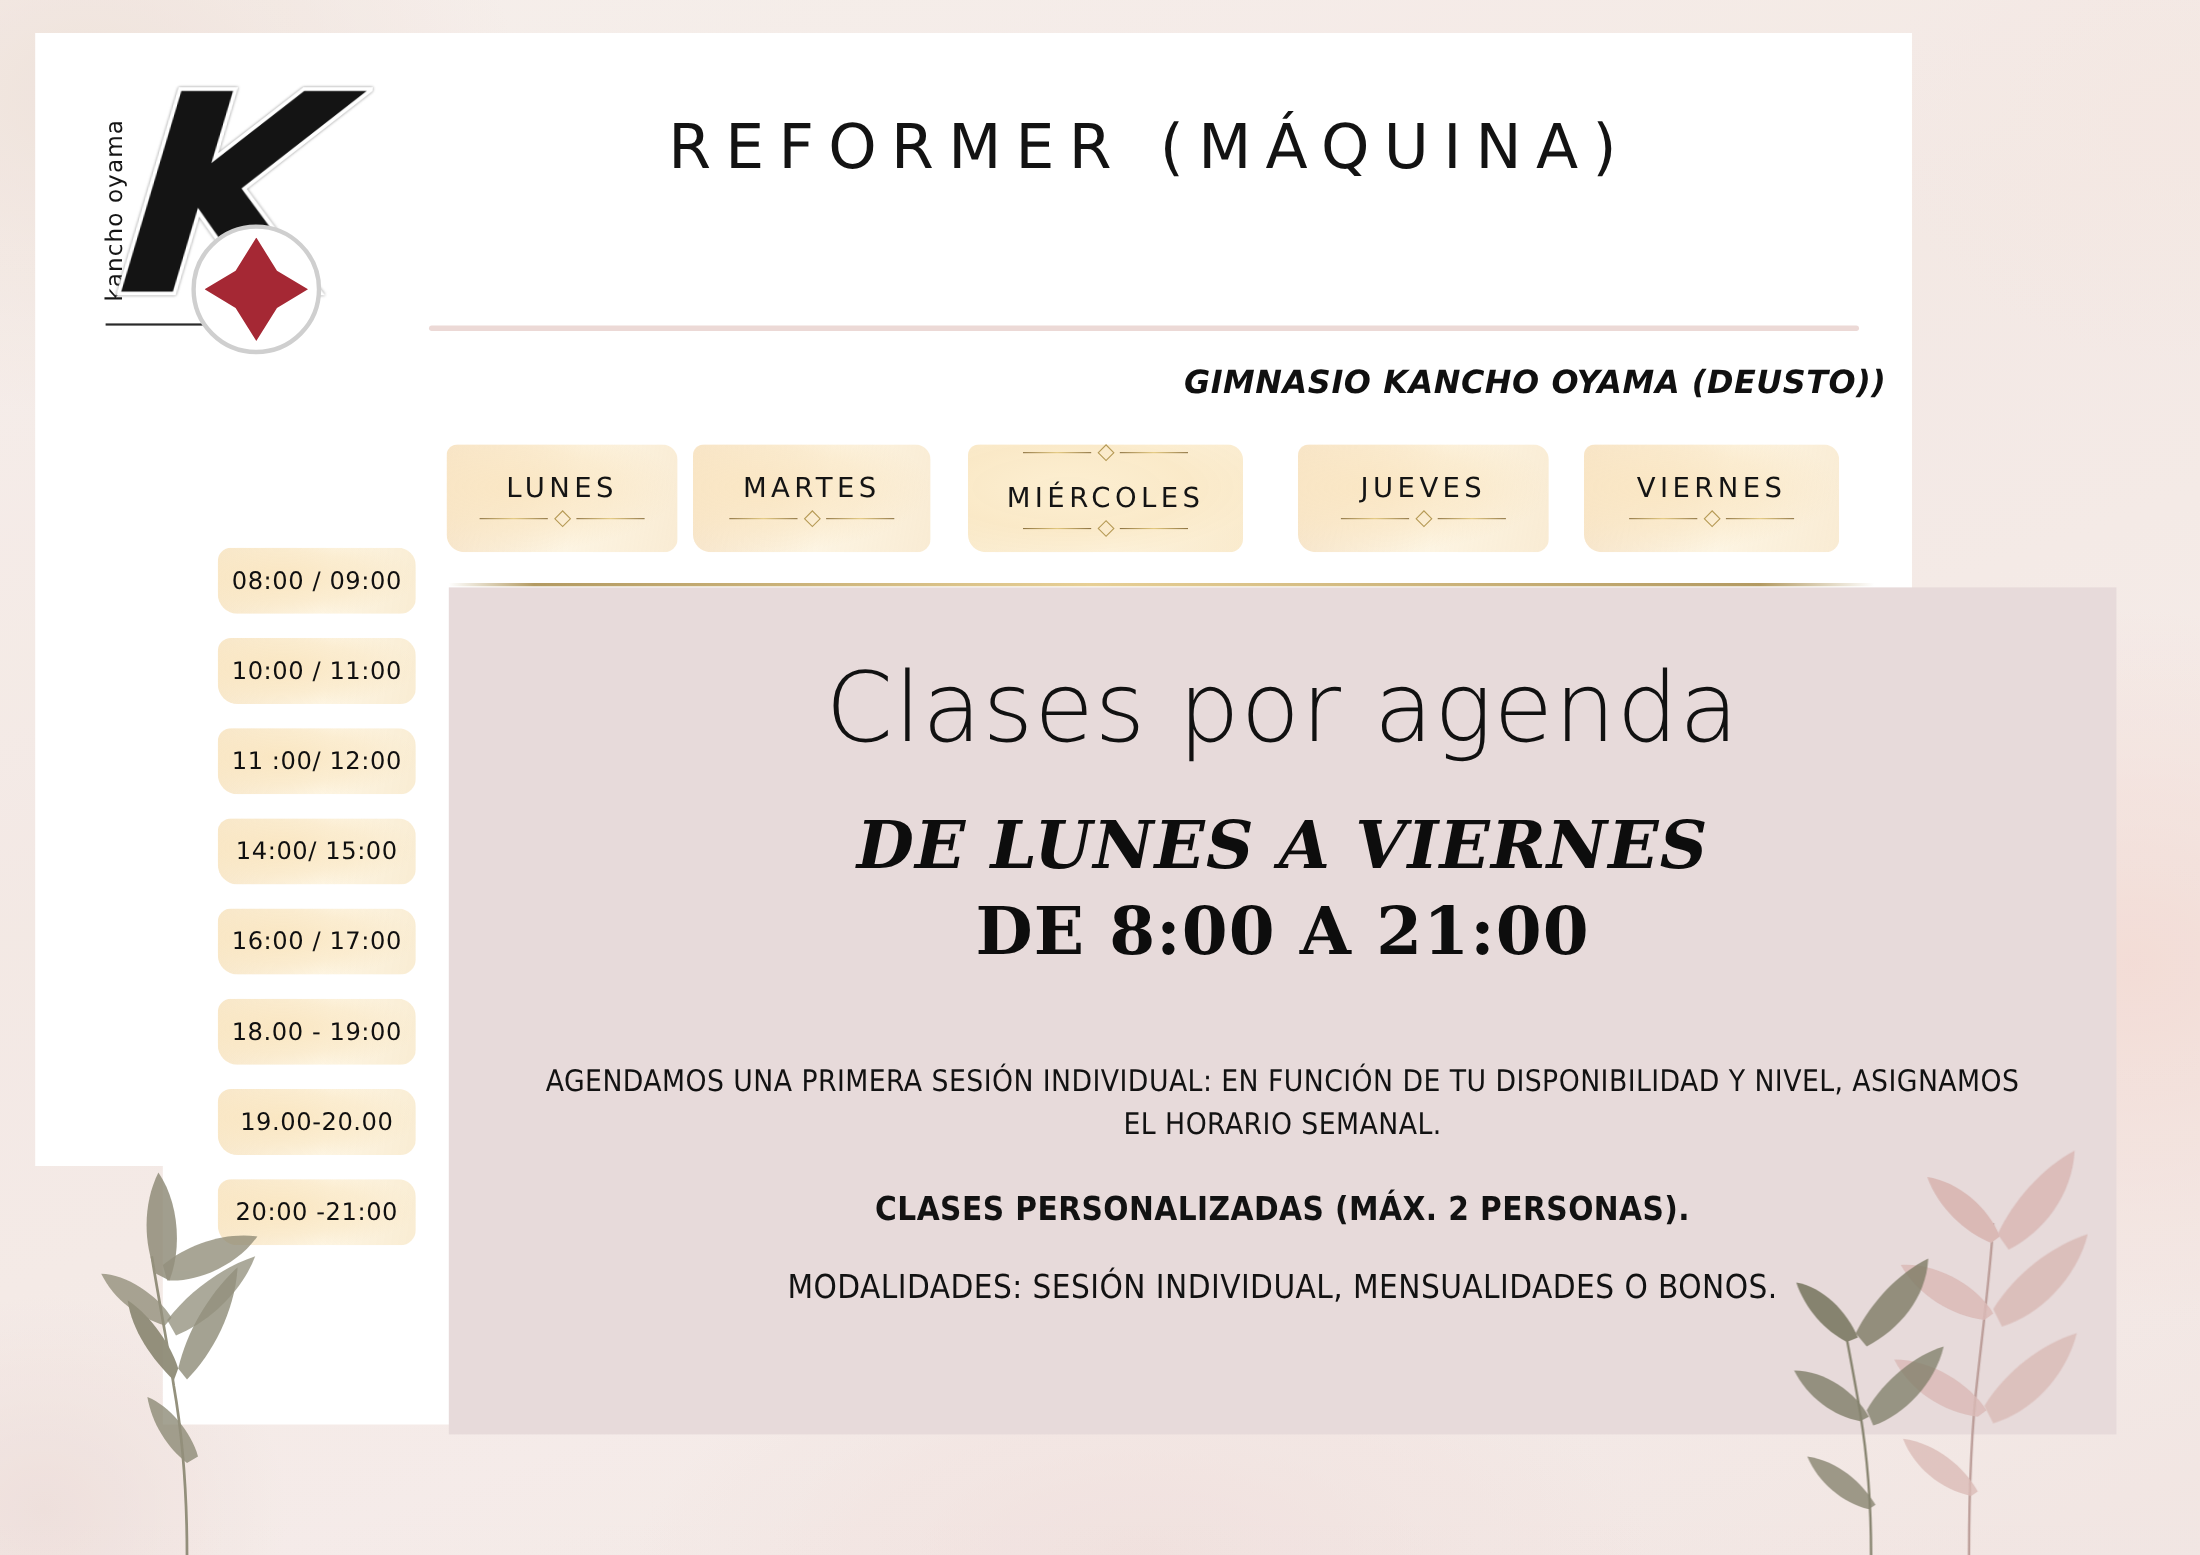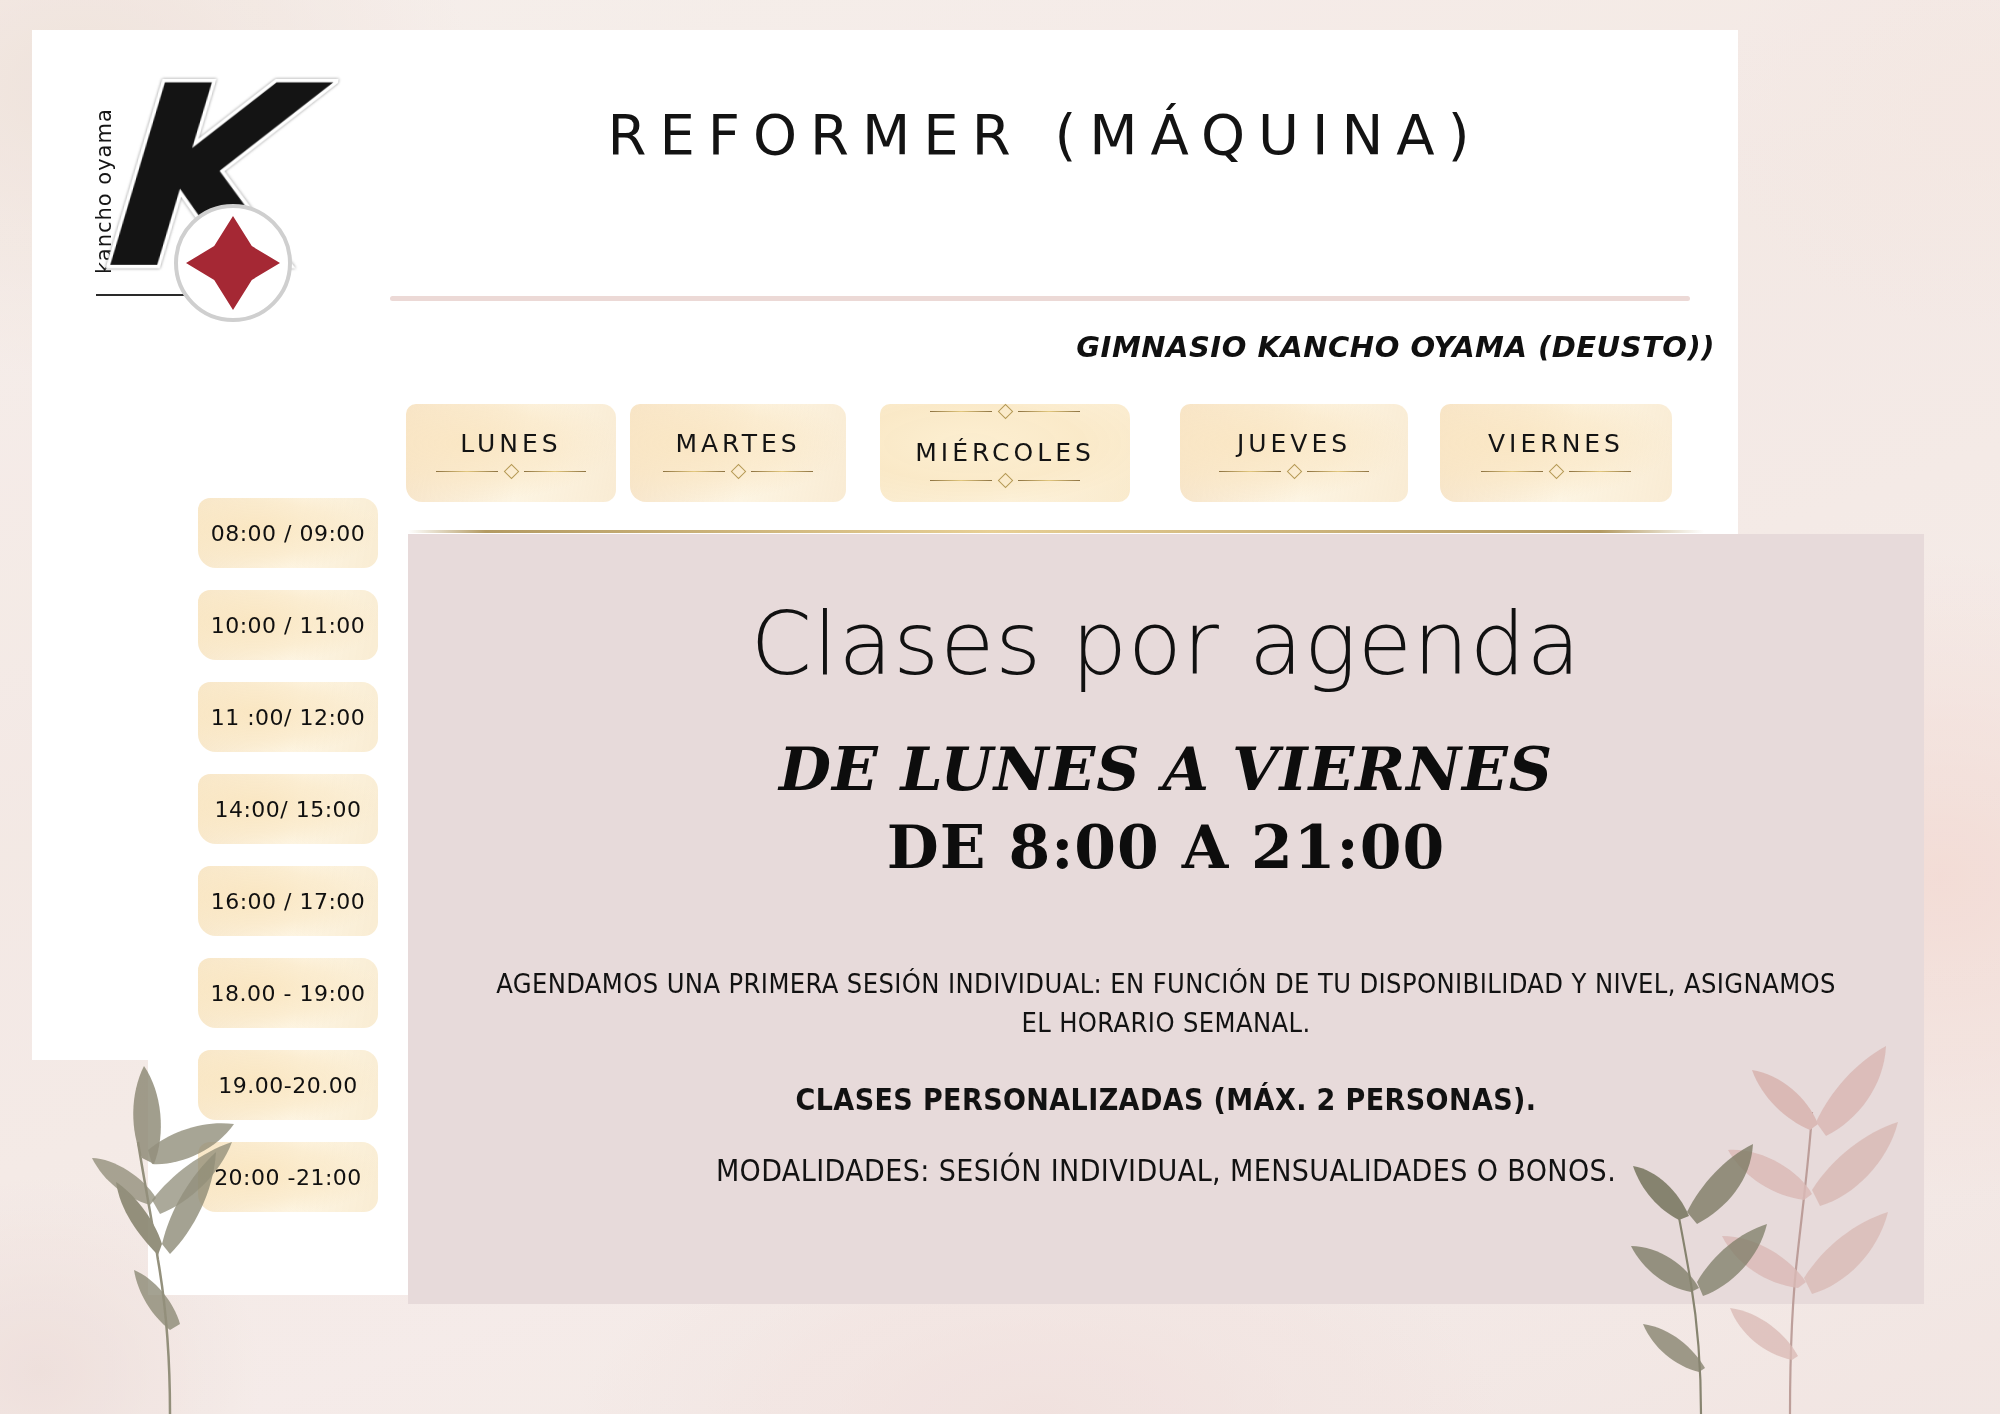--- a/index.html
+++ b/index.html
@@ -161,21 +161,21 @@
     background:
       radial-gradient(ellipse 74% 66% at 36% 40%, rgba(252,238,208,1) 0%, rgba(250,232,197,.85) 60%, rgba(250,232,197,.35) 100%),
       linear-gradient(100deg, rgba(249,235,206,.95) 0%, rgba(254,247,230,.95) 55%, rgba(250,236,208,.95) 100%);
   }
   .tab.is-active .tab-orn.top { position: absolute; top: 8px; margin: 0; }
 
   
   .times { position: absolute; left: 198px; top: 498px; width: 180px; }
   .chip {
     position: relative;
-    height: 70px; margin-bottom: 22px;
+    height: 60px; margin-bottom: 22px;
     display: flex; align-items: center; justify-content: center;
   }
   .chip .wash {
     position: absolute; inset: 0;
     border-radius: 12px 16px 14px 18px;
     background:
       radial-gradient(ellipse 70% 62% at 32% 44%, rgba(250,230,193,.95) 0%, rgba(250,232,198,.6) 62%, rgba(250,232,198,0) 100%),
       linear-gradient(100deg, rgba(245,224,188,.8) 0%, rgba(253,243,221,.8) 55%, rgba(248,233,203,.85) 100%);
     filter: blur(.5px);
   }

